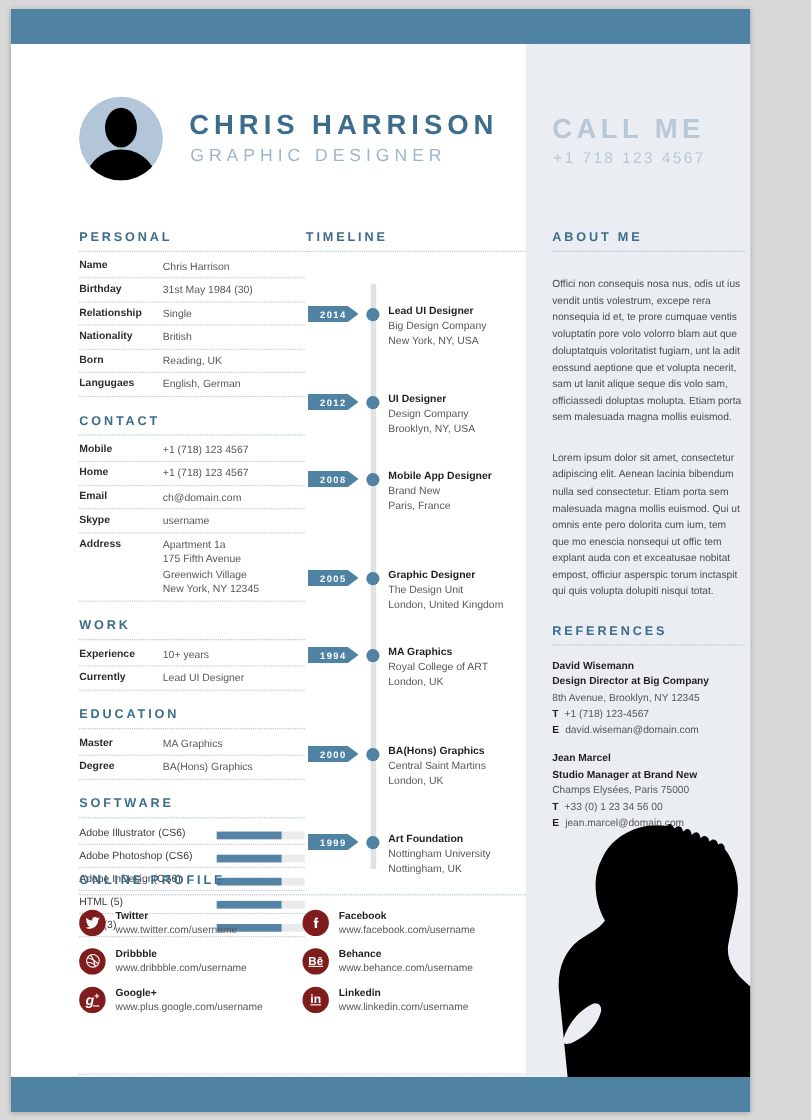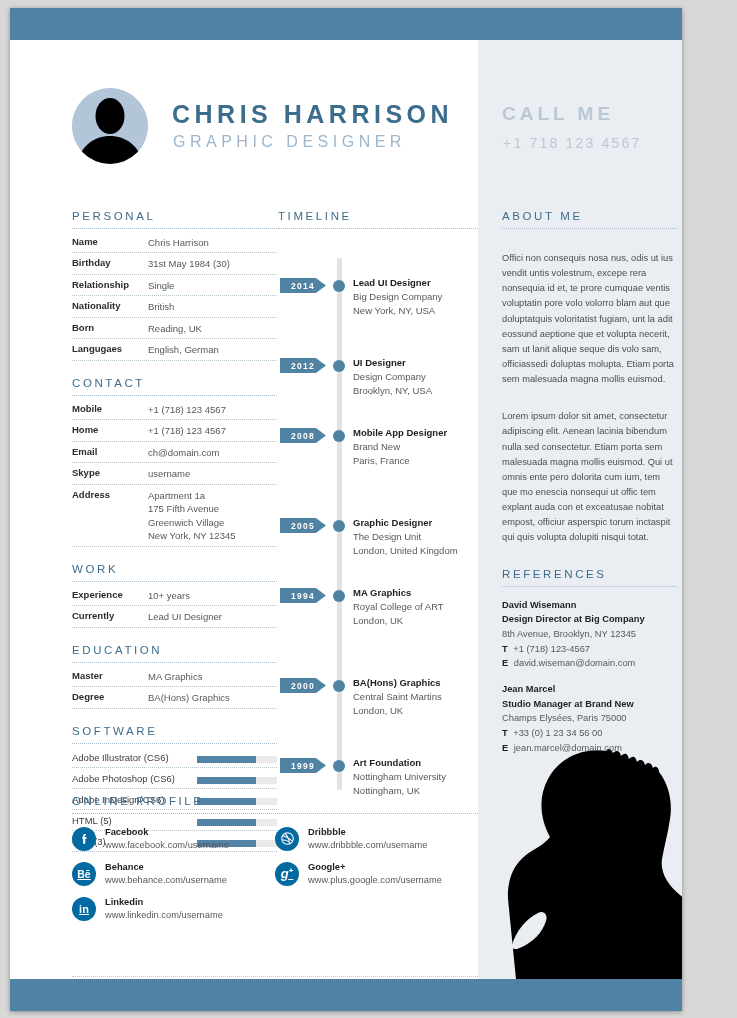--- a/index.html
+++ b/index.html
@@ -51,32 +51,32 @@
   }
   #role {
     position:absolute; left:101px; top:45px;
     font-size:16px; letter-spacing:4.5px;
     color:#9db6cb; white-space:nowrap;
   }
 
   
   #callme-title {
     position:absolute; left:492px; top:63px;
-    font-size:19px; font-weight:bold; letter-spacing:4px;
+    font-size:25px; font-weight:bold; letter-spacing:4px;
     color:#b9c8d6; white-space:nowrap;
   }
   #callme-number {
     position:absolute; left:493px; top:95px;
     font-size:14px; letter-spacing:2.2px;
     color:#b9c8d6; white-space:nowrap;
   }
 
   
   .sec-title {
-    font-size:11.5px; font-weight:normal; letter-spacing:2.6px;
+    font-size:11.5px; font-weight:bold; letter-spacing:2.6px;
     color:#3d6d8c; white-space:nowrap;
   }
   .dotted {
     border-bottom:1px dotted #a9bccd;
     height:0; margin-top:6px;
   }
   .dotted-row { border-bottom:1px dotted #b6c4ce; }
 
   
   #col-left { position:absolute; left:62px; top:170px; width:205px; }
@@ -136,21 +136,21 @@
   #online { position:absolute; left:62px; top:755px; width:406px; }
   #online-grid {
     display:flex; flex-wrap:wrap; margin-top:12px;
   }
   .soc {
     width:203px; display:flex; align-items:center;
     margin-bottom:10px;
   }
   .soc-ic {
     width:24px; height:24px; border-radius:50%;
-    background:#0369a1; color:#fff; flex:none;
+    background:#7f1d1d; color:#fff; flex:none;
     display:flex; align-items:center; justify-content:center;
     font-size:12px; font-weight:bold; margin-right:9px;text-decoration:underline;
   }
   .soc-ic svg { display:block; }
   .soc-name { font-size:9.3px; font-weight:bold; color:#1f1f1f; line-height:1.35; }
   .soc-url { font-size:9.3px; color:#55595c; line-height:1.35; }
   #online-bottom-rule {
     position:absolute; left:62px; top:936px; width:406px;
     border-bottom:1px dotted #b6c4ce;
   }
@@ -438,20 +438,31 @@
       </div>
     </div>
 
     <div id="online">
       <div class="sec-title">ONLINE PROFILE</div>
       <div class="dotted"></div>
       <div id="online-grid">
           <a class="soc" style="text-decoration: none;">
             <div class="soc-ic">
               <svg width="14" height="14" viewBox="0 0 24 24" fill="#fff">
+                <path d="M23 4.9c-.8.4-1.7.7-2.6.8 1-.6 1.7-1.5 2-2.5-.9.5-1.9.9-3 1.1-.8-.9-2-1.5-3.3-1.5-2.5 0-4.5 2-4.5 4.5 0 .4 0 .7.1 1C8 8.1 4.9 6.4 2.8 3.8c-.4.7-.6 1.5-.6 2.3 0 1.6.8 3 2 3.8-.7 0-1.4-.2-2-.5v.1c0 2.2 1.6 4 3.6 4.4-.4.1-.8.2-1.2.2-.3 0-.6 0-.9-.1.6 1.8 2.2 3.1 4.2 3.1-1.5 1.2-3.5 1.9-5.6 1.9H1c2 1.3 4.4 2 7 2 8.4 0 13-7 13-13v-.6c.9-.6 1.7-1.4 2.3-2.3z"></path>
+              </svg>
+            </div>
+            <div>
+              <div class="soc-name">Twitter</div>
+              <div class="soc-url">www.twitter.com/username</div>
+            </div>
+          </a>
+          <a class="soc" style="text-decoration: none;">
+            <div class="soc-ic">
+              <svg width="14" height="14" viewBox="0 0 24 24" fill="#fff">
                 <path d="M15.5 8.5h-2.3V7c0-.6.4-.8.7-.8h1.5V3.6h-2.1c-2.4 0-2.9 1.8-2.9 2.9v2h-1.4v2.9h1.4V20h3.8v-8.6h2l.3-2.9z"></path>
               </svg>
             </div>
             <div>
               <div class="soc-name">Facebook</div>
               <div class="soc-url">www.facebook.com/username</div>
             </div>
           </a>
           <a class="soc" style="text-decoration: none;">
             <div class="soc-ic">

